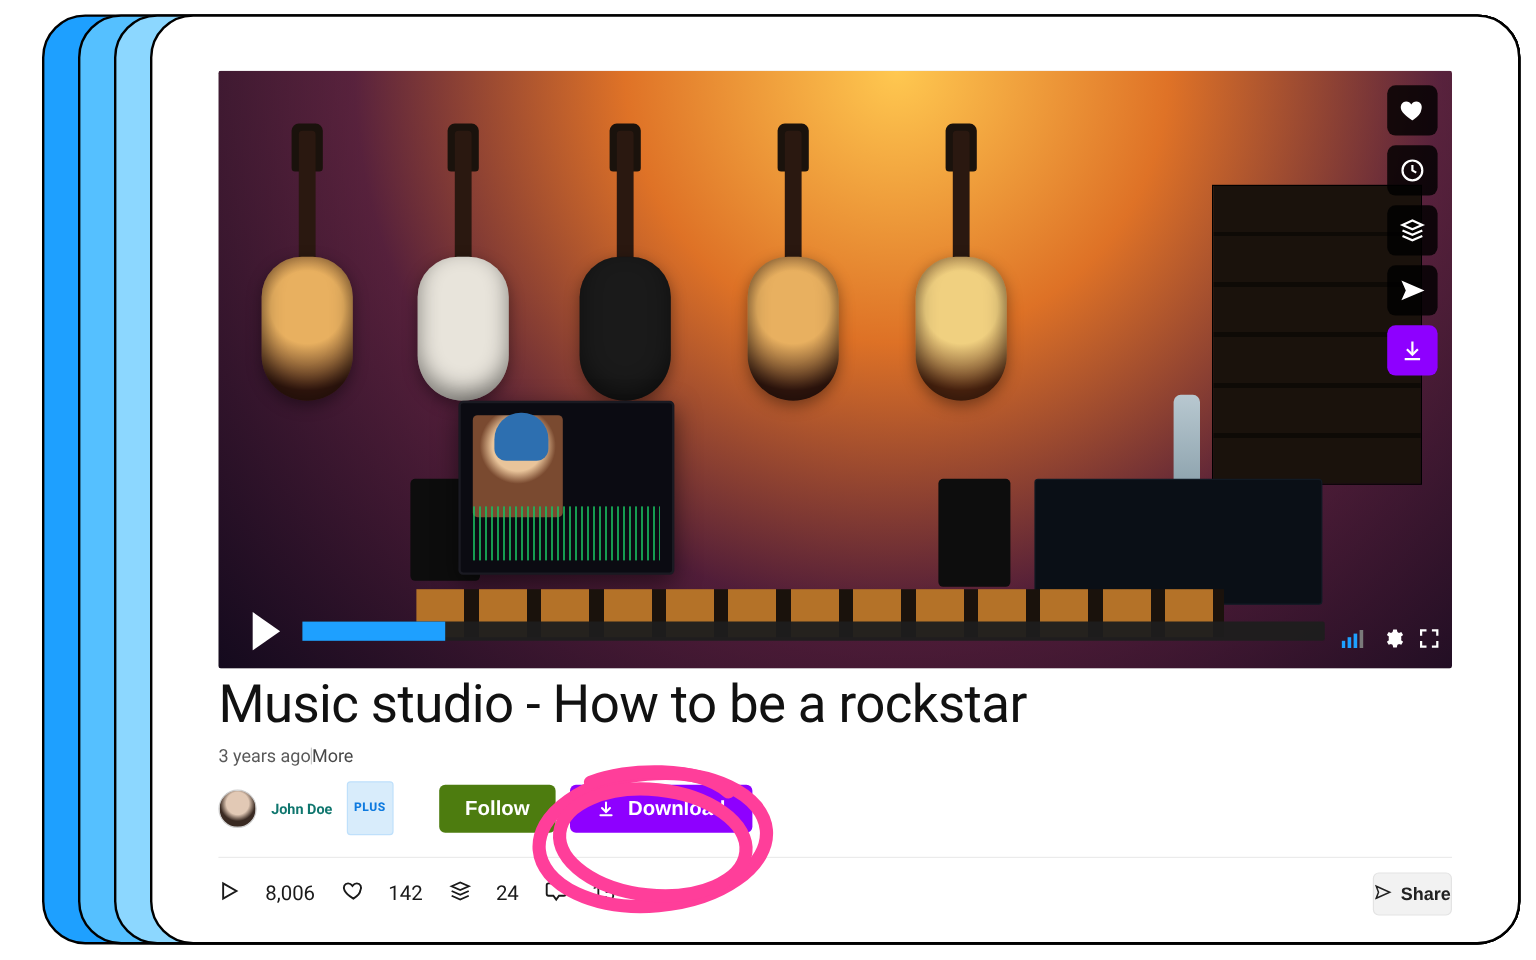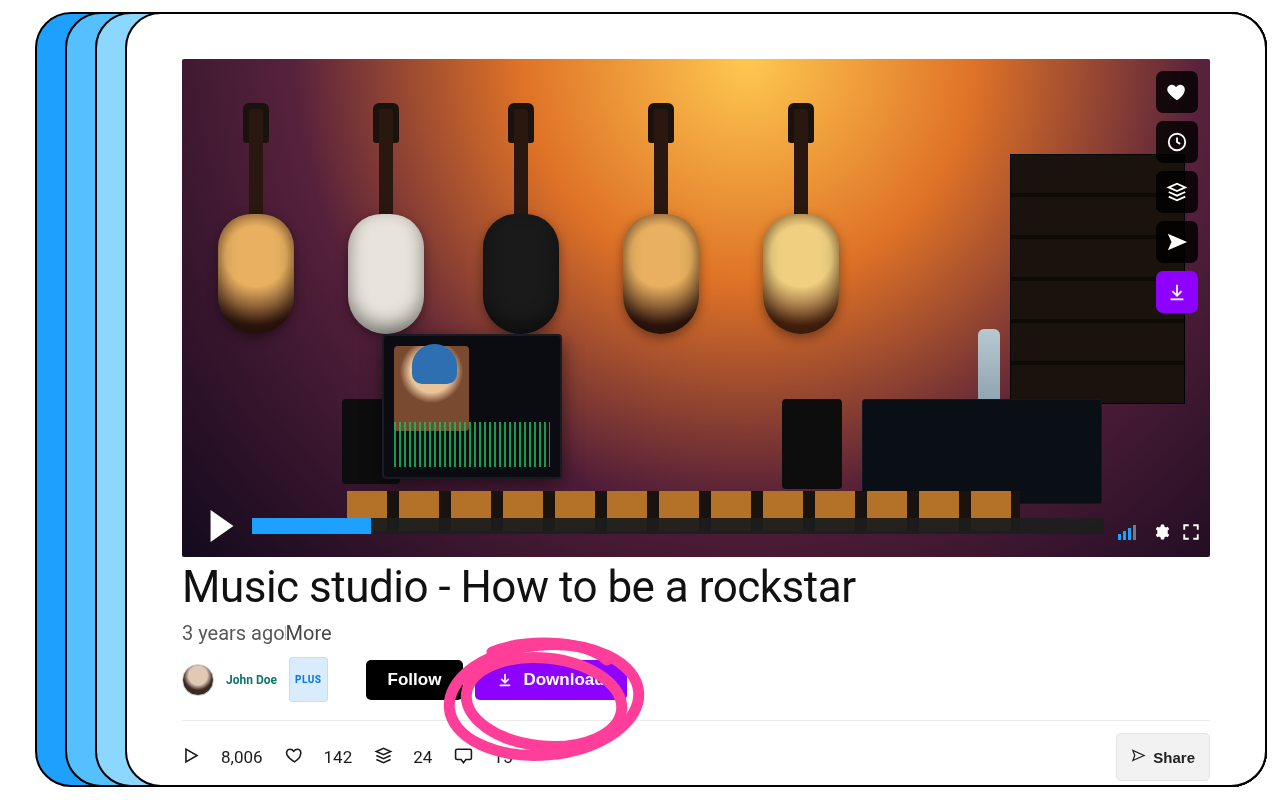--- a/index.html
+++ b/index.html
@@ -92,37 +92,37 @@
   .tile svg.stroke{fill:none;stroke:#fff;stroke-width:2;}
   
   .player{position:absolute;left:0;right:0;bottom:0;height:55px;display:flex;align-items:flex-end;padding:0 10px 8px 10px;}
   .playbtn{width:60px;height:46px;display:flex;align-items:center;justify-content:center;cursor:pointer;}
   .progress-wrap{flex:1;height:46px;display:flex;align-items:center;}
   .progress{position:relative;width:100%;height:16px;background:rgba(30,30,30,.95);border-radius:2px;}
   .progress .fill{position:absolute;left:0;top:0;bottom:0;width:14%;background:#1ea0ff;}
   .right-ctrls{display:flex;align-items:center;gap:12px;padding-left:14px;padding-bottom:4px;}
   
   .title{margin-top:4px;font-size:44px;font-weight:400;letter-spacing:-0.5px;color:#111;}
-  .subrow{margin-top:8px;display:flex;align-items:center;color:#595959;font-size:20px;}
+  .subrow{margin-top:8px;display:flex;align-items:center;color:#595959;font-size:15px;}
   .vbar{width:1px;height:14px;background:#c9c9c9;}
   .more{color:#474747;cursor:pointer;}
   .author-row{margin-top:12px;display:flex;align-items:center;gap:12px;}
   .avatar{width:32px;height:32px;border-radius:50%;background:radial-gradient(circle at 50% 35%,#e2c9b5 0 38%, #3a2a22 60% 100%);border:1px solid #cfcfcf;}
   .author{font-weight:700;font-size:12px;color:#0f766e;}
   .badge{font-size:10px;font-weight:800;letter-spacing:.5px;color:#0e7adf;background:#d8ecfb;border:1px solid #bfe0fb;border-radius:3px;padding:16px 5px;}
   .btn{height:40px;border:none;border-radius:5px;font-size:17px;font-weight:700;color:#fff;padding:0 22px;display:inline-flex;align-items:center;gap:10px;cursor:pointer;}
-  .btn.follow{background:#000000;}
+  .btn.follow{background:#4d7c0f;}
   .btn.download{background:#8e00ff;}
   .btn .dl-icon{display:inline-flex;}
   .divider{margin-top:18px;height:1px;background:#ebebeb;}
   .statsrow{margin-top:12px;display:flex;align-items:center;justify-content:space-between;}
   .stats{display:flex;align-items:center;gap:22px;color:#1a1a1a;font-size:17px;}
   .stat{display:flex;align-items:center;gap:20px;}
   .stat svg{width:19px;height:19px;}
-  .share{height:48px;background:#f2f2f2;border:1px solid #e3e3e3;border-radius:5px;padding:0 14px;display:flex;align-items:center;gap:7px;font-weight:700;font-size:15px;color:#222;cursor:pointer;}
+  .share{height:36px;background:#f2f2f2;border:1px solid #e3e3e3;border-radius:5px;padding:0 0;display:flex;align-items:center;gap:7px;font-weight:700;font-size:15px;color:#222;cursor:pointer;}
   
   .highlight{position:absolute;pointer-events:none;}
   .highlight svg{overflow:visible;}
 </style>
 </head>
 <body>
 
 <div class="backcard" style="left:35px;top:12px;right:13px;bottom:13px;background:#1ea0ff;"></div>
 <div class="backcard" style="left:65px;top:12px;right:13px;bottom:13px;background:#55c0ff;"></div>
 <div class="backcard" style="left:95px;top:12px;right:13px;bottom:13px;background:#8cd7ff;"></div>

